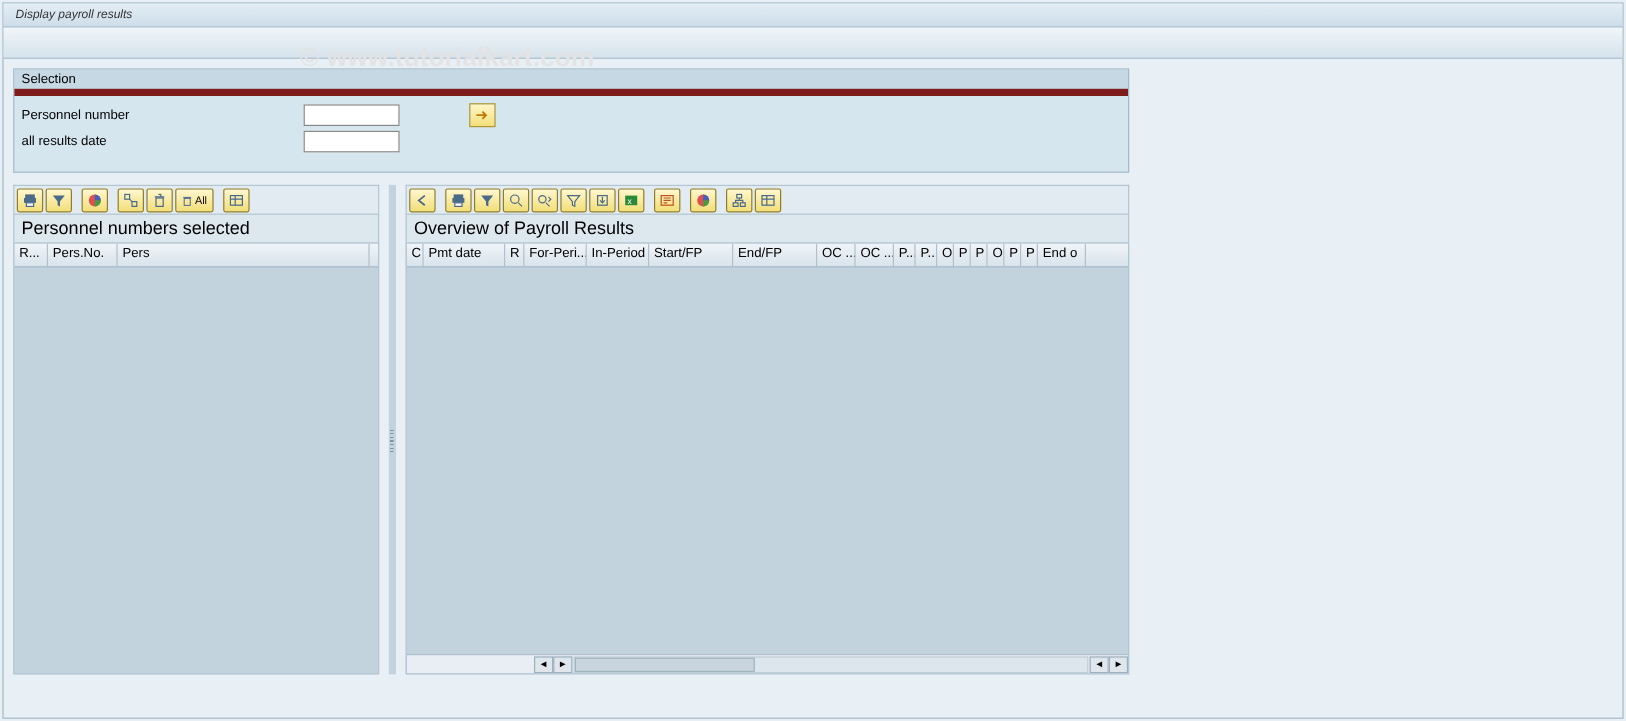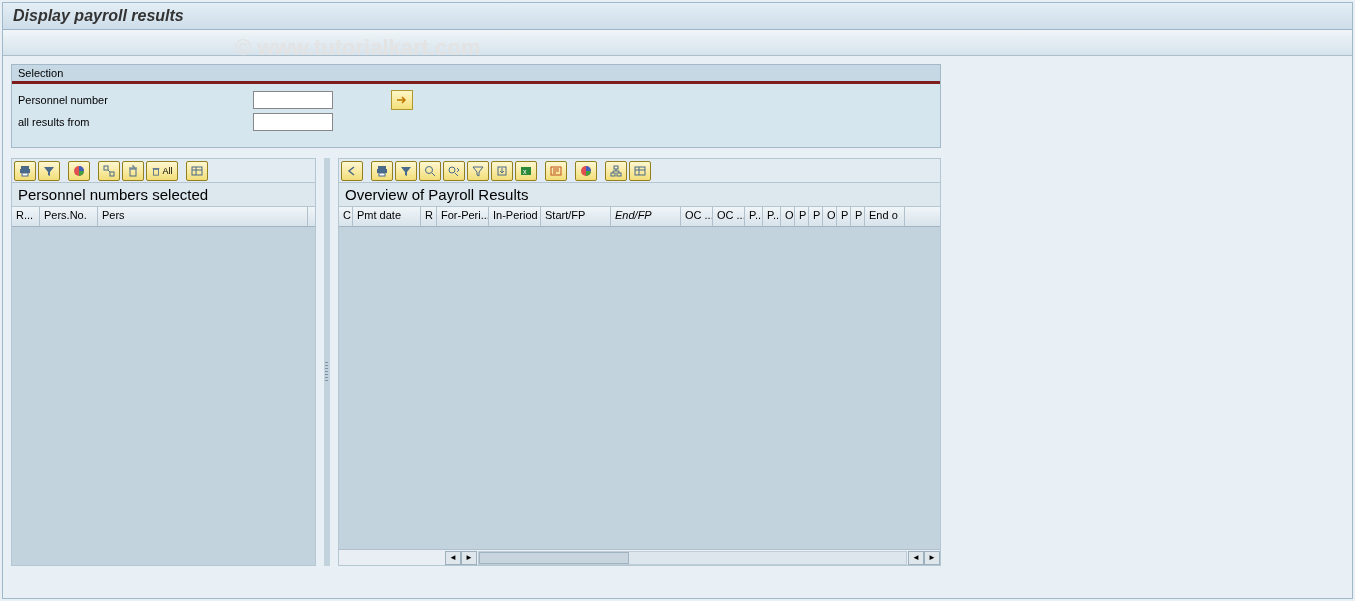--- a/index.html
+++ b/index.html
@@ -16,50 +16,50 @@
   }
   .outer-border {
     position: absolute;
     top: 2px; left: 2px; right: 2px; bottom: 2px;
     border: 1px solid #a0b8c8;
   }
   .title-bar {
     background: linear-gradient(to bottom, #e4eef5 0%, #cddde9 100%);
     border-bottom: 1px solid #9cb4c4;
     padding: 4px 10px;
-    font-weight: bold;
+    font-weight: normal;
     font-style: italic;
-    font-size: 16px;
+    font-size: 10px;
     color: #333;
   }
   .sub-toolbar {
     height: 26px;
     background: linear-gradient(to bottom, #f0f5f8, #d6e3ec);
     border-bottom: 1px solid #a9bdcb;
   }
   .watermark {
     position: absolute;
     top: 35px;
-    left: 235px;
+    left: 250px;
     font-size: 22px;
     color: #e3e3e3;
     font-weight: bold;
     pointer-events: none;
   }
   .content-area { padding: 8px; }
   .selection-panel {
     width: 930px;
     border: 1px solid #a3b9c9;
     background: #d6e6ef;
     margin-bottom: 10px;
   }
   .selection-header {
     background: #c5d8e4;
     padding: 2px 6px;
-    border-bottom: 3px solid #7f1d1d;
+    border-bottom: 6px solid #7f1d1d;
     font-size: 11px;
   }
   .selection-body { padding: 5px 6px 14px 6px; }
   .selection-row {
     display: flex; align-items: center; height: 22px;
   }
   .field-label { width: 235px; font-size: 11px; }
   .text-input {
     width: 80px; height: 18px;
     border: 1px solid #888; background: #fff;
@@ -182,21 +182,21 @@
         <div class="selection-row">
           <span class="field-label">Personnel number</span>
           <input class="text-input" value="" style="">
           <span class="multi-sel-btn">
             <svg width="12" height="10" viewBox="0 0 12 10">
                 <path d="M1 5 H8 M6 2 L9 5 L6 8" stroke="#c07800" stroke-width="1.5" fill="none"></path>
               </svg>
           </span>
         </div>
         <div class="selection-row">
-          <span class="field-label">all results from</span>
+          <span class="field-label">all results date</span>
           <input class="text-input wide" value="" style="">
         </div>
       </div>
     </div>
 
     <div class="split-container">
 
       <div class="panel left">
         <div class="toolbar">
           <span class="tbtn">
@@ -343,21 +343,21 @@
         </div>
         <div class="alv-title">Overview of Payroll Results</div>
         <div class="grid">
           <div class="grid-header" id="right-cols">
               <div class="gh" style="width: 14px;">C</div>
               <div class="gh" style="width: 68px;">Pmt date</div>
               <div class="gh" style="width: 16px;">R</div>
               <div class="gh" style="width: 52px;">For-Peri...</div>
               <div class="gh" style="width: 52px;">In-Period</div>
               <div class="gh" style="width: 70px;">Start/FP</div>
-              <div class="gh" style="width: 70px; font-style: italic;">End/FP</div>
+              <div class="gh" style="width: 70px;">End/FP</div>
               <div class="gh" style="width: 32px;">OC ...</div>
               <div class="gh" style="width: 32px;">OC ...</div>
               <div class="gh" style="width: 18px;">P...</div>
               <div class="gh" style="width: 18px;">P...</div>
               <div class="gh" style="width: 14px;">O</div>
               <div class="gh" style="width: 14px;">P</div>
               <div class="gh" style="width: 14px;">P</div>
               <div class="gh" style="width: 14px;">O</div>
               <div class="gh" style="width: 14px;">P</div>
               <div class="gh" style="width: 14px;">P</div>

